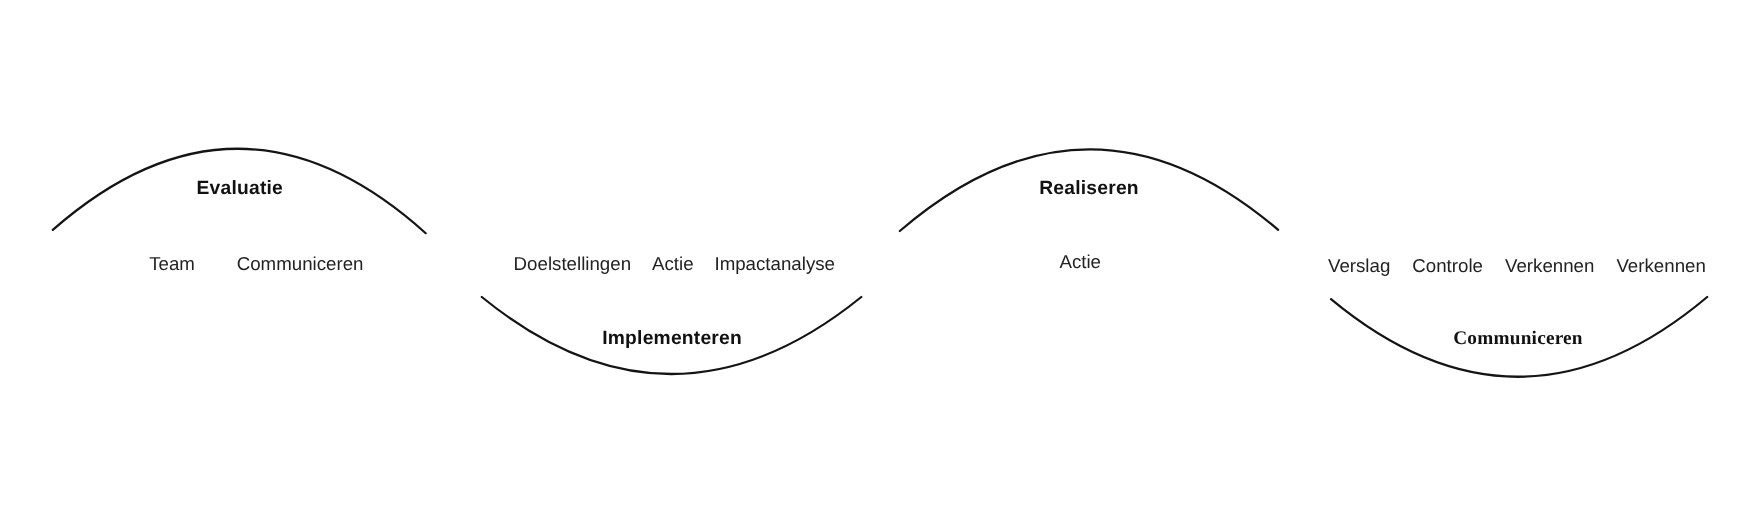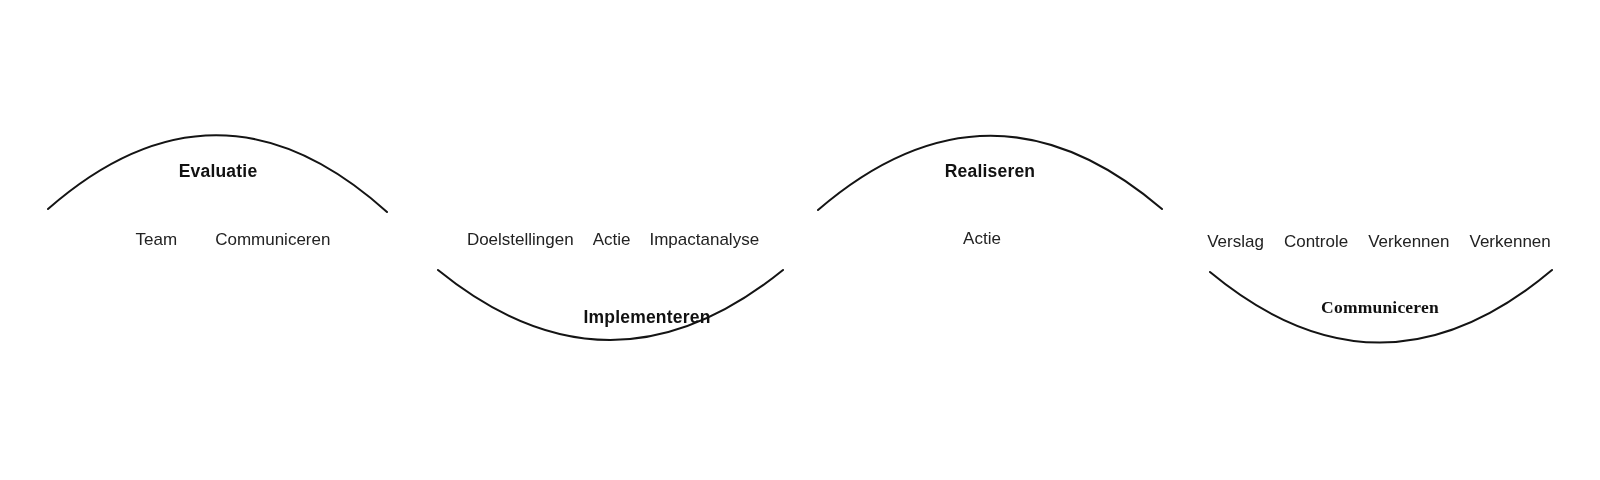--- a/index.html
+++ b/index.html
@@ -42,21 +42,21 @@
     align-items: center;
     white-space: nowrap;
   }
   .item {
     font-size: 17px;
     font-weight: 400;
     color: var(--item, #222222);
   }
   
   .t1 { left: 218px;  top: 171px; }
-  .t2 { left: 611px;  top: 317px; margin-left: 36px; }
+  .t2 { left: 611px;  top: 307px; }
   .t3 { left: 990px;  top: 171px; }
   .t4 { left: 1380px; top: 307px; font-family: Liberation Serif, serif; }
   .r1 { left: 233px;  top: 240px; gap: 38px; }
   .r2 { left: 613px;  top: 240px; gap: 19px; }
   .r3 { left: 982px;  top: 239px; }
   .r4 { left: 1379px; top: 242px; gap: 20px; }
 </style>
 </head>
 <body>
 

